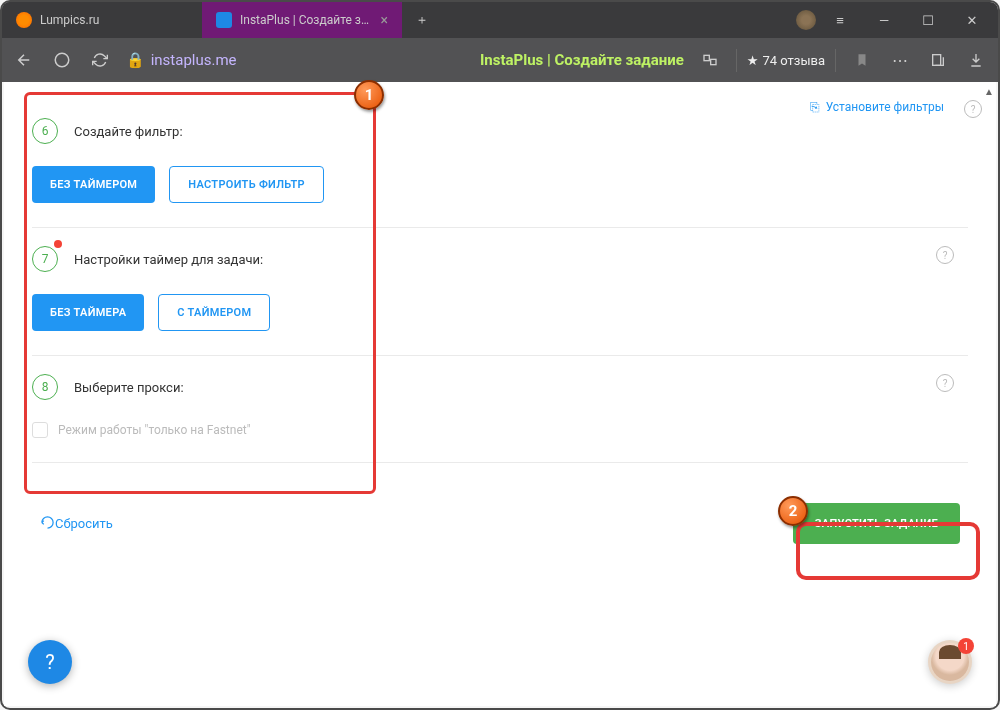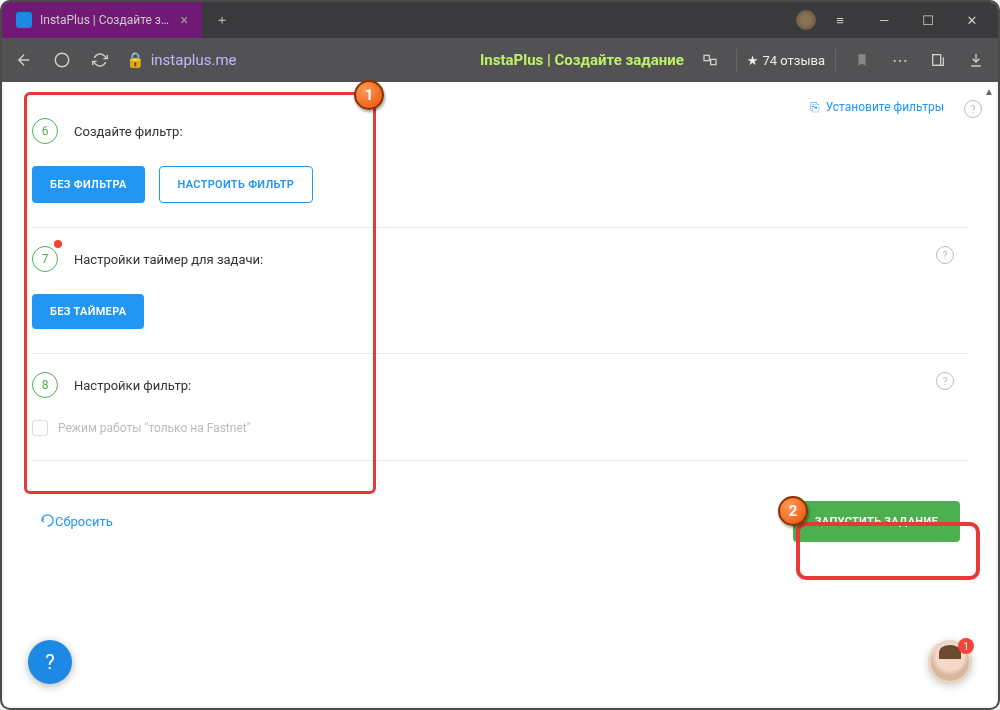--- a/index.html
+++ b/index.html
@@ -69,20 +69,24 @@
 .scroll-up { position: absolute; right: 4px; top: 84px; color: #666; font-size: 10px; }
 
 ::-webkit-scrollbar { width: 14px; }
 ::-webkit-scrollbar-track { background: #f0f0f0; }
 ::-webkit-scrollbar-thumb { background: #b8b8b8; border-radius: 0; }
 </style>
 </head>
 <body>
 
 <div class="titlebar">
+  <div class="tab inactive">
+    <div class="tab-favicon orange"></div>
+    <div class="tab-title">Lumpics.ru</div>
+  </div>
   <div class="tab active">
     <div class="tab-favicon blue"></div>
     <div class="tab-title">InstaPlus | Создайте зад</div>
     <div class="tab-close">×</div>
   </div>
   <div class="new-tab">＋</div>
   <div class="titlebar-spacer"></div>
   <div class="titlebar-right">
     <div class="ext-icon"></div>
     <div class="win-btn">≡</div>
@@ -154,42 +158,43 @@
         <span>Установите фильтры</span>
       </a>
       <div class="help-circle" style="top:18px">?</div>
 
       <div class="section">
         <div class="section-head">
           <div class="step-num">6</div>
           <div class="step-title">Создайте фильтр:</div>
         </div>
         <div class="btn-row">
-          <button class="btn btn-primary">БЕЗ ФИЛЬТРА</button>
+          <button class="btn btn-primary">БЕЗ ТАЙМЕРОМ</button>
           <button class="btn btn-outline">НАСТРОИТЬ ФИЛЬТР</button>
         </div>
       </div>
 
       <div class="section">
         <div class="help-circle" style="top:18px">?</div>
         <div class="section-head">
           <div class="red-dot"></div>
           <div class="step-num">7</div>
           <div class="step-title">Настройки таймер для задачи:</div>
         </div>
         <div class="btn-row">
           <button class="btn btn-primary">БЕЗ ТАЙМЕРА</button>
+          <button class="btn btn-outline">С ТАЙМЕРОМ</button>
         </div>
       </div>
 
       <div class="section">
         <div class="help-circle" style="top:18px">?</div>
         <div class="section-head">
           <div class="step-num">8</div>
-          <div class="step-title">Настройки фильтр:</div>
+          <div class="step-title">Выберите прокси:</div>
         </div>
         <div class="checkbox-row">
           <div class="fake-checkbox"></div>
           <span>Режим работы "только на Fastnet"</span>
         </div>
       </div>
 
       <div class="reset-row">
         <div class="reset-link">
           <span><svg width="15" height="15" viewBox="0 0 24 24" fill="none" stroke="#2196f3" stroke-width="2">

